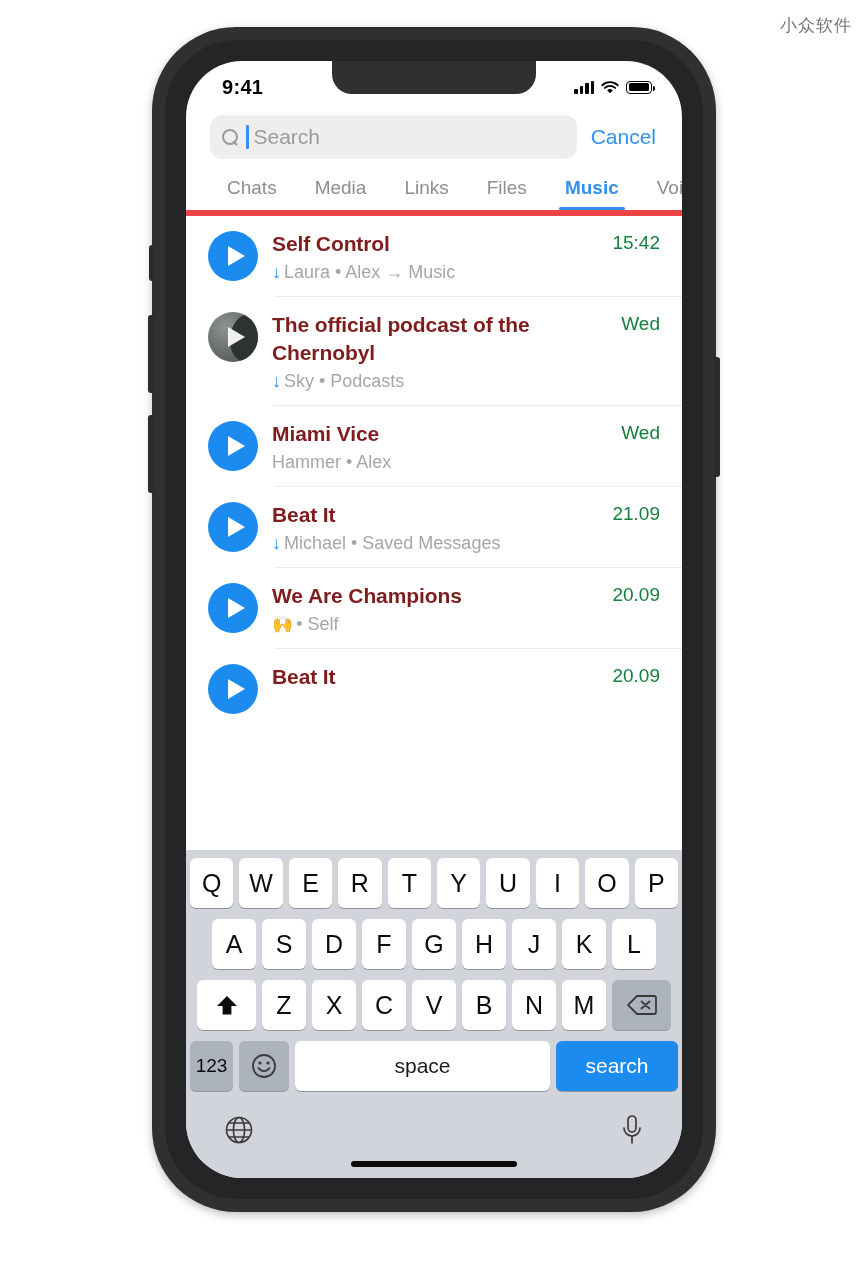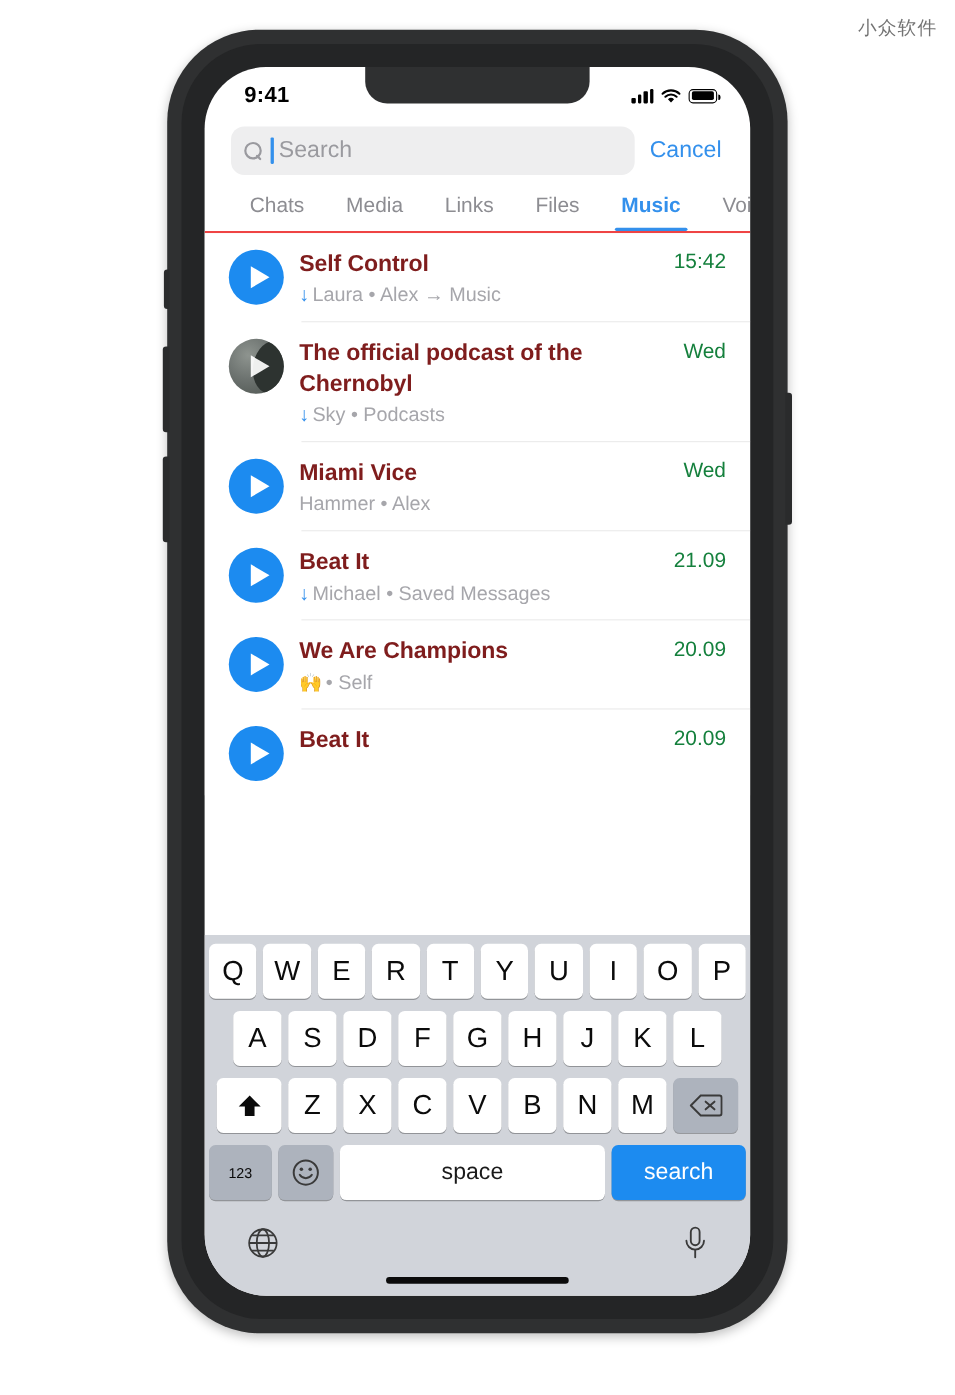--- a/index.html
+++ b/index.html
@@ -116,21 +116,21 @@
   .search-ph { font-size: 21px; color: #9a9a9f; margin-left: -1px; }
   .cancel {
     font-size: 21px; color: #3390ec; white-space: nowrap;
     padding-right: 2px;
   }
 
   
   .tabs {
     display: flex; align-items: flex-end;
     padding: 12px 0 0 22px; gap: 0;
-    border-bottom: 2px solid #ef4444;
+    border-bottom: 6px solid #ef4444;
     overflow: hidden;
   }
   .tab {
     font-size: 19px; color: #8d8d92;
     padding: 6px 19px 11px 19px; position: relative;
     white-space: nowrap;
   }
   .tab.active { color: #3390ec; font-weight: 600; }
   .tab.active::after {
     content:""; position:absolute; left: 13px; right: 13px; bottom: 0;
@@ -219,21 +219,21 @@
     background: #ffffff; border-radius: 6px;
     display: flex; align-items: center; justify-content: center;
     font-size: 25px; color: #0b0b0b;
     box-shadow: 0 1px 0 rgba(0,0,0,.3);
     font-family: "Liberation Sans", sans-serif;
   }
   .krow.r2 { padding: 0 22px; }
   .key.wide { width: 59px; background: #ffffff; }
   .key.gray { background: #adb3bd; box-shadow: 0 1px 0 rgba(0,0,0,.28); }
   .krow.r4 { gap: 6px; margin-bottom: 8px; }
-  .key.num { width: 57px; background: #adb3bd; font-size: 13px; }
+  .key.num { width: 43px; background: #adb3bd; font-size: 19px; }
   .key.emoji { width: 50px; background: #adb3bd; font-size: 24px; }
   .key.space { flex: 1; background:#fff; font-size: 21px; color:#1a1a1a; }
   .key.search {
     width: 122px; background: #1c8bf0; color:#fff; font-size: 21px;
   }
   .kbbottom {
     display: flex; align-items: center; justify-content: space-between;
     padding: 6px 34px 0 34px; height: 56px;
   }
   .home-indicator {

